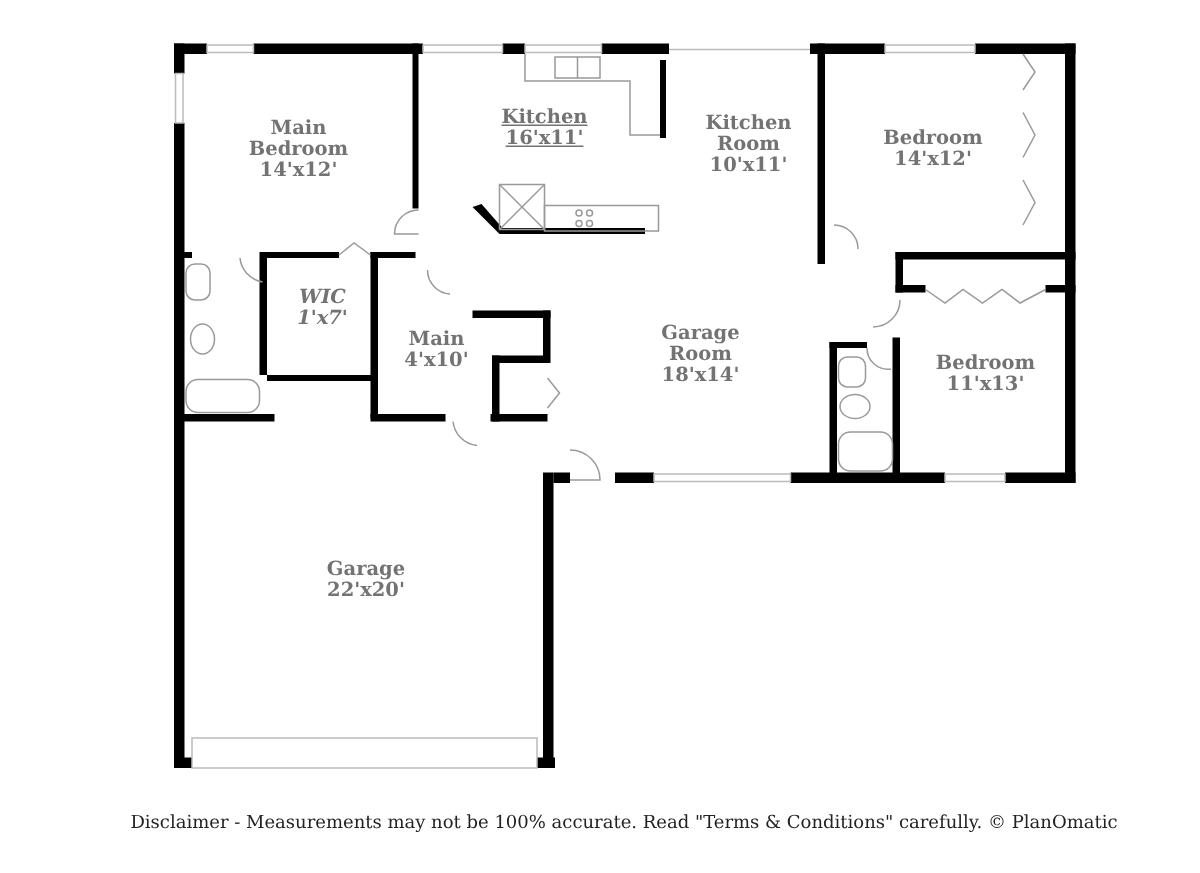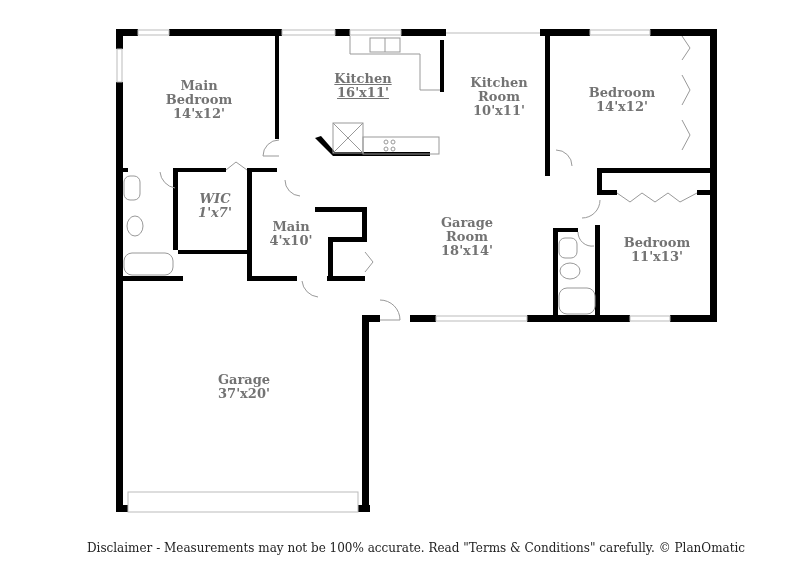--- a/index.html
+++ b/index.html
@@ -162,16 +162,16 @@
   <span>18'x14'</span>
 </div>
 
 <div class="room-label" style="left:657px; top:236px;">
   <span>Bedroom</span>
   <span>11'x13'</span>
 </div>
 
 <div class="room-label" style="left:244px; top:373px;">
   <span>Garage</span>
-  <span>37'x20'</span>
+  <span>22'x20'</span>
 </div>
 
 <div class="disclaimer">Disclaimer - Measurements may not be 100% accurate. Read "Terms &amp; Conditions" carefully. © PlanOmatic</div>
 
 </body></html>

